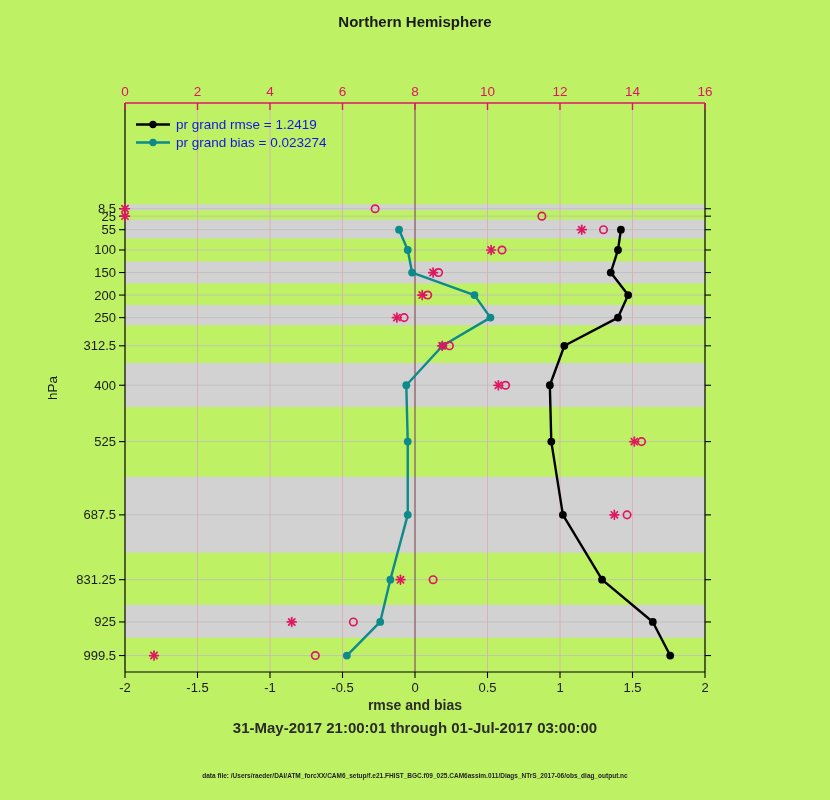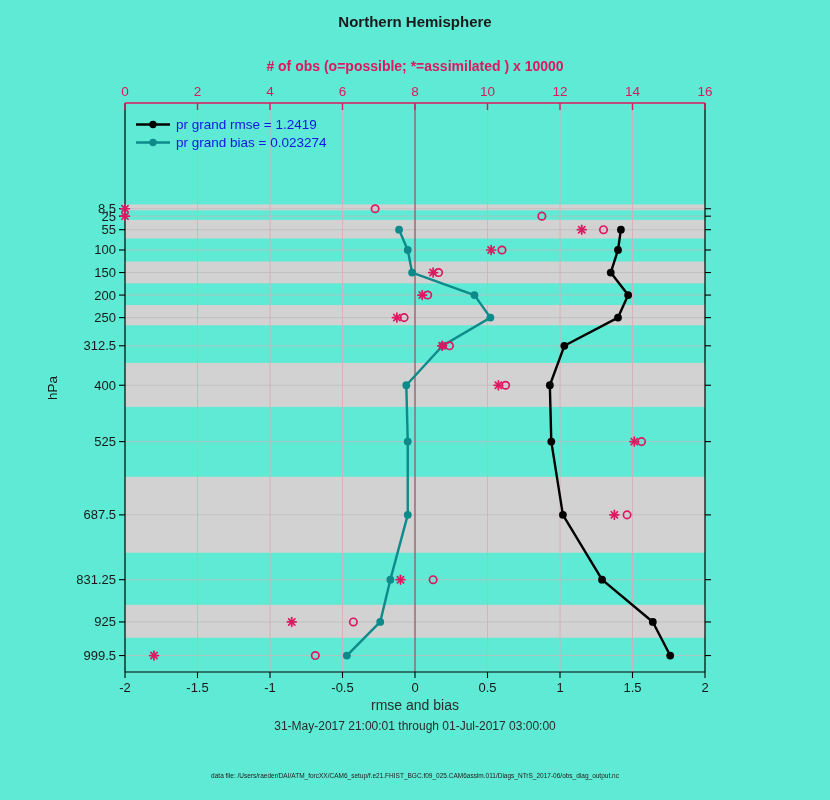--- a/index.html
+++ b/index.html
@@ -1,32 +1,31 @@
 <!DOCTYPE html>
 <html><head>
 <meta charset="utf-8">
 <style>
   html,body{margin:0;padding:0;background:#ffffff;}
-  .page{position:relative;width:830px;height:800px;background:#5eead4;
+  .page{position:relative;width:830px;height:800px;background:#bef264;
         font-family:"Liberation Sans",sans-serif;overflow:hidden;}
-  .ctext{position:absolute;left:0;width:830px;text-align:center;color:#1a1a1a;}
+  .ctext{position:absolute;left:0;width:830px;text-align:center;color:#1a1a1a;font-weight:bold;}
   .title1{top:13px;font-size:15px;font-weight:bold;}
   .title2{top:35px;font-size:16px;font-weight:bold;letter-spacing:0.2px;}
   .obslabel{top:58px;font-size:14px;font-weight:bold;}
   .xlabel{top:697px;font-size:14px;color:#2b2b2b;}
-  .timespan{top:719px;font-size:12px;color:#2b2b2b;}
+  .timespan{top:719px;font-size:15px;color:#2b2b2b;}
   .datafile{top:772px;font-size:6.5px;color:#222;}
   svg{position:absolute;left:0;top:0;}
 </style>
 </head>
 <body>
 
 <div class="page">
   <div class="ctext title1">Northern Hemisphere</div>
-  <div class="ctext obslabel" id="obslabel" style="color: rgb(222, 23, 96);"># of obs (o=possible; *=assimilated ) x 10000</div>
   <svg id="chart" width="830" height="800">
       <rect x="125" y="204.446117274168" width="580" height="5.861331220285251" fill="#d2d2d2"></rect>
       <rect x="125" y="219.7757527733756" width="580" height="18.71117274167989" fill="#d2d2d2"></rect>
       <rect x="125" y="261.48137876386687" width="580" height="21.86727416798732" fill="#d2d2d2"></rect>
       <rect x="125" y="304.9904912836767" width="580" height="20.289223454833575" fill="#d2d2d2"></rect>
       <rect x="125" y="362.92749603803486" width="580" height="43.95998415213944" fill="#d2d2d2"></rect>
       <rect x="125" y="476.7725832012678" width="580" height="75.97187004754358" fill="#d2d2d2"></rect>
       <rect x="125" y="604.8201267828842" width="580" height="32.913629160063465" fill="#d2d2d2"></rect>
       <line x1="125" x2="705" y1="208.72939778129953" y2="208.72939778129953" stroke="#bdbdbd" stroke-width="0.8"></line>
       <line x1="125" x2="705" y1="216.1687797147385" y2="216.1687797147385" stroke="#bdbdbd" stroke-width="0.8"></line>

